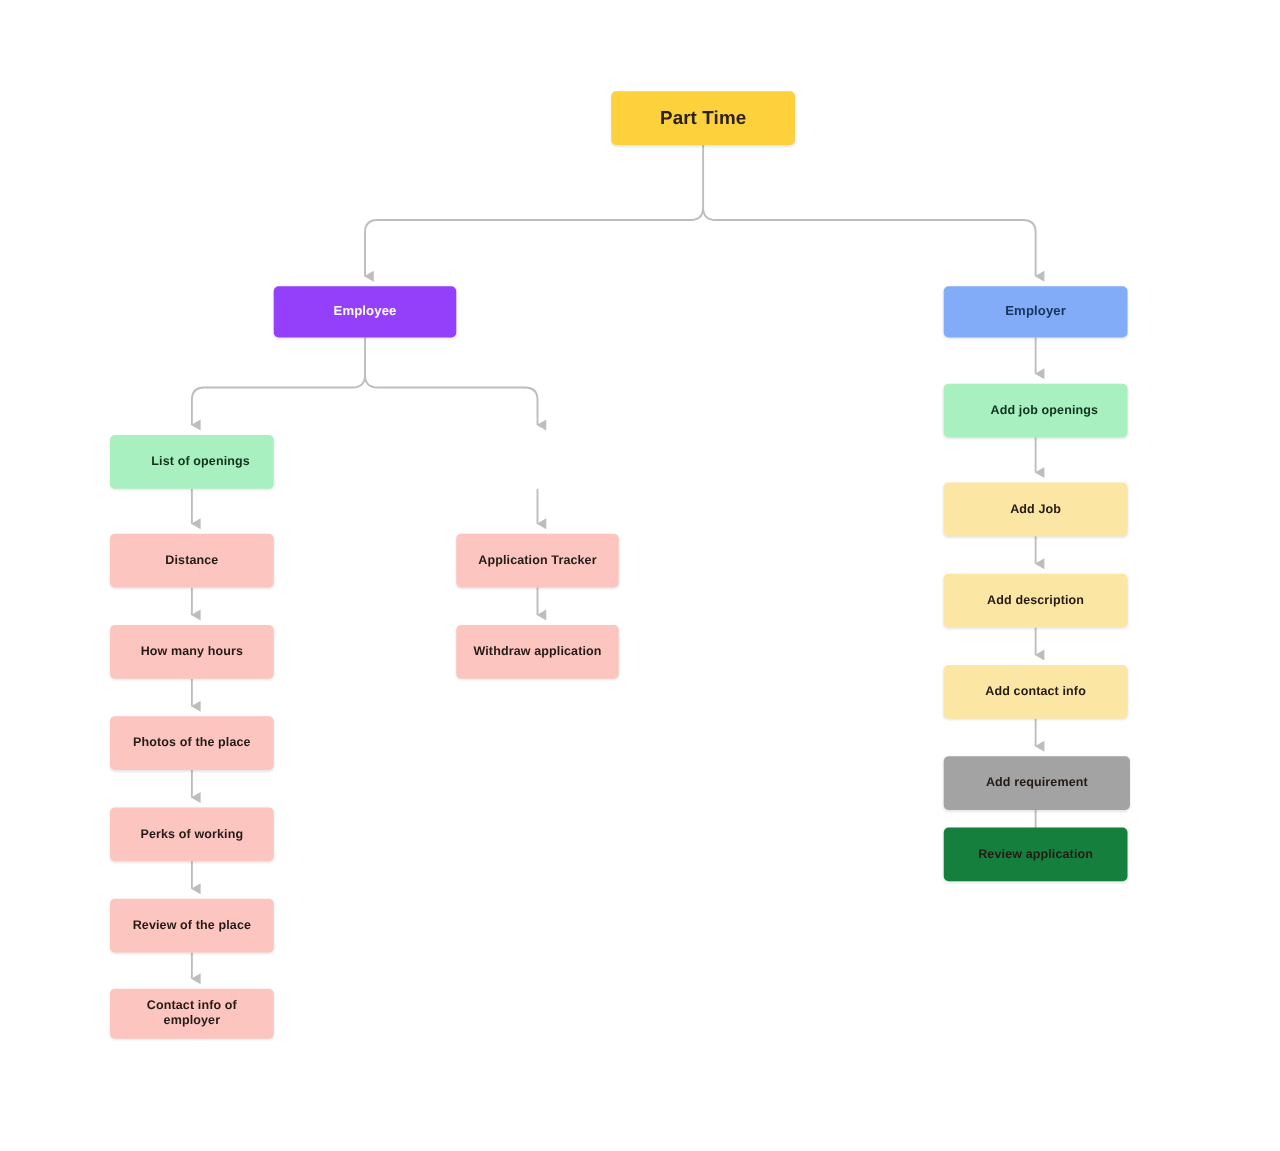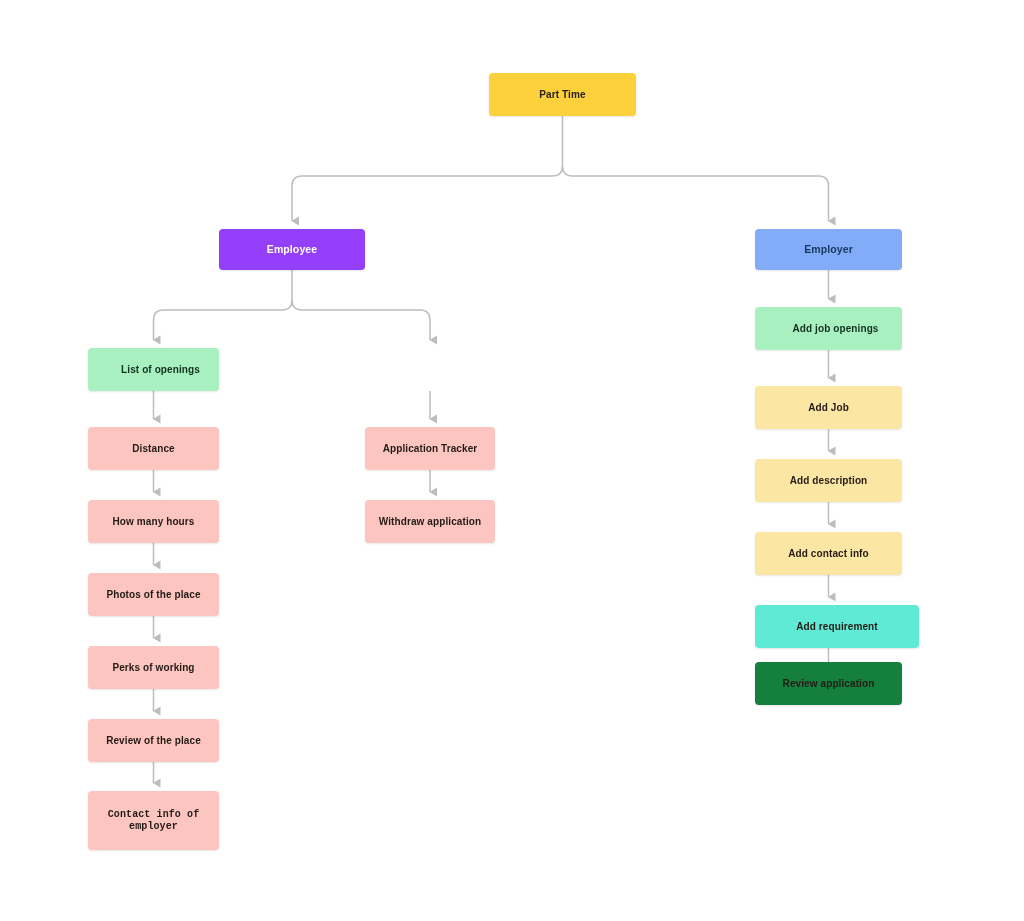--- a/index.html
+++ b/index.html
@@ -35,21 +35,21 @@
     align-items: center;
     justify-content: center;
     text-align: center;
     font-weight: bold;
     letter-spacing: 0.1px;
     line-height: 1.2;
     padding: 2px 6px;
     box-shadow: 0 1px 2px rgba(0,0,0,0.10);
   }
   .node-root {
-    font-size: 10px;
+    font-size: 15px;
     color: #2b2118;
   }
   .node-branch {
     font-size: 10.5px;
   }
   .node-leaf {
     font-size: 10px;
     color: #241a16;
   }
   .node-green {
@@ -99,25 +99,25 @@
 
   <div class="node node-branch" style="left: 219px; top: 229px; width: 146px; height: 41px; background: rgb(148, 64, 250); color: rgb(255, 255, 255);">Employee</div>
   <div class="node node-branch" style="left: 755px; top: 229px; width: 147px; height: 41px; background: rgb(130, 172, 247); color: rgb(23, 54, 93);">Employer</div>
 
   <div class="node node-leaf node-green" style="left: 88px; top: 348px; width: 131px; height: 43px; background: rgb(168, 240, 192);">List of openings</div>
   <div class="node node-leaf" style="left: 88px; top: 427px; width: 131px; height: 43px; background: rgb(252, 197, 192);">Distance</div>
   <div class="node node-leaf" style="left: 88px; top: 500px; width: 131px; height: 43px; background: rgb(252, 197, 192);">How many hours</div>
   <div class="node node-leaf" style="left: 88px; top: 573px; width: 131px; height: 43px; background: rgb(252, 197, 192);">Photos of the place</div>
   <div class="node node-leaf" style="left: 88px; top: 646px; width: 131px; height: 43px; background: rgb(252, 197, 192);">Perks of working</div>
   <div class="node node-leaf" style="left: 88px; top: 719px; width: 131px; height: 43px; background: rgb(252, 197, 192);">Review of the place</div>
-  <div class="node node-leaf" style="left: 88px; top: 791px; width: 131px; height: 59px; background: rgb(252, 197, 192); font-family: Liberation Mono, monospace;">Contact info of employer</div>
+  <div class="node node-leaf" style="left: 88px; top: 791px; width: 131px; height: 40px; background: rgb(252, 197, 192);">Contact info of employer</div>
 
   <div class="node node-leaf" style="left: 365px; top: 427px; width: 130px; height: 43px; background: rgb(252, 197, 192);">Application Tracker</div>
   <div class="node node-leaf" style="left: 365px; top: 500px; width: 130px; height: 43px; background: rgb(252, 197, 192);">Withdraw application</div>
 
   <div class="node node-leaf node-green" style="left: 755px; top: 307px; width: 147px; height: 43px; background: rgb(168, 240, 192);">Add job openings</div>
   <div class="node node-leaf" style="left: 755px; top: 386px; width: 147px; height: 43px; background: rgb(252, 230, 164);">Add Job</div>
   <div class="node node-leaf" style="left: 755px; top: 459px; width: 147px; height: 43px; background: rgb(252, 230, 164);">Add description</div>
   <div class="node node-leaf" style="left: 755px; top: 532px; width: 147px; height: 43px; background: rgb(252, 230, 164);">Add contact info</div>
-  <div class="node node-leaf" style="left: 755px; top: 605px; width: 164px; height: 43px; background: #5eead4;">Add requirement</div>
+  <div class="node node-leaf" style="left: 755px; top: 605px; width: 149px; height: 43px; background: #a3a3a3;">Add requirement</div>
   <div class="node node-leaf" style="left: 755px; top: 662px; width: 147px; height: 43px; background: #15803d;">Review application</div>
 
 </div>
 
 </body></html>

